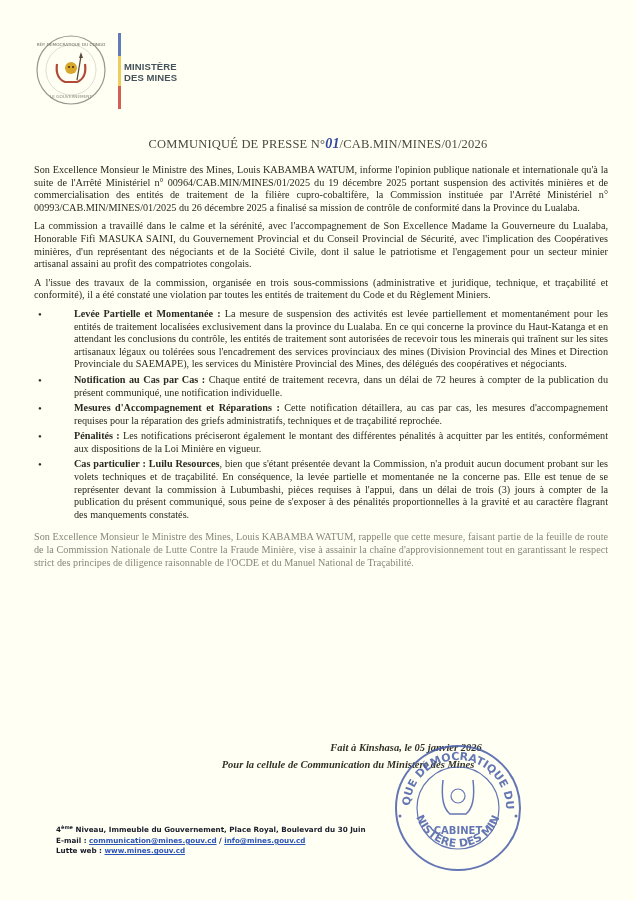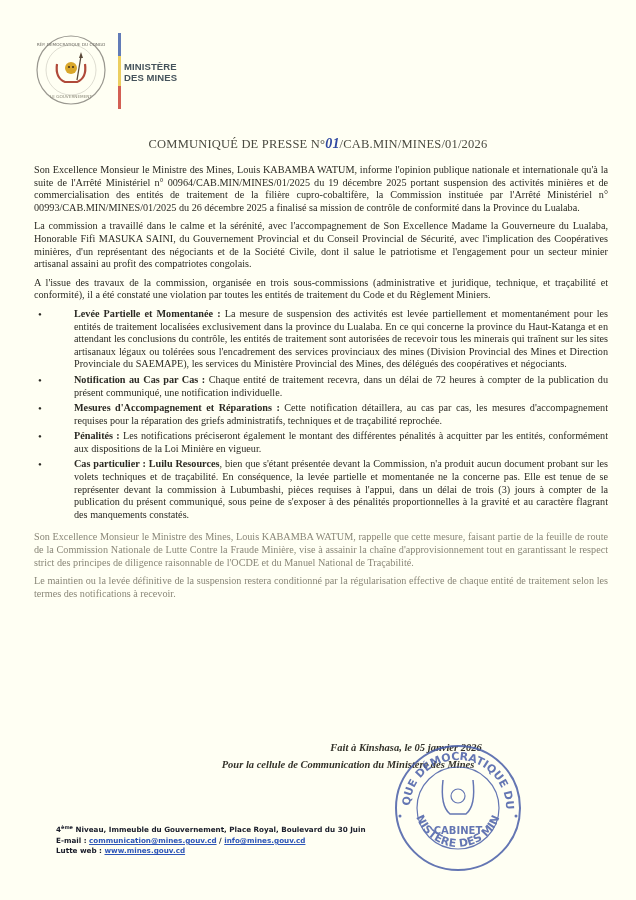--- a/index.html
+++ b/index.html
@@ -107,21 +107,20 @@
     <p>La commission a travaillé dans le calme et la sérénité, avec l'accompagnement de Son Excellence Madame la Gouverneure du Lualaba, Honorable Fifi MASUKA SAINI, du Gouvernement Provincial et du Conseil Provincial de Sécurité, avec l'implication des Coopératives minières, d'un représentant des négociants et de la Société Civile, dont il salue le patriotisme et l'engagement pour un secteur minier artisanal assaini au profit des compatriotes congolais.</p>
     <p>A l'issue des travaux de la commission, organisée en trois sous-commissions (administrative et juridique, technique, et traçabilité et conformité), il a été constaté une violation par toutes les entités de traitement du Code et du Règlement Miniers.</p>
     <ul>
       <li><span class="bullet">•</span><b>Levée Partielle et Momentanée :</b><span> La mesure de suspension des activités est levée partiellement et momentanément pour les entités de traitement localisées exclusivement dans la province du Lualaba. En ce qui concerne la province du Haut-Katanga et en attendant les conclusions du contrôle, les entités de traitement sont autorisées de recevoir tous les minerais qui traînent sur les sites artisanaux légaux ou tolérées sous l'encadrement des services provinciaux des mines (Division Provincial des Mines et Direction Provinciale du SAEMAPE), les services du Ministère Provincial des Mines, des délégués des coopératives et négociants.</span></li>
       <li><span class="bullet">•</span><b>Notification au Cas par Cas :</b><span> Chaque entité de traitement recevra, dans un délai de 72 heures à compter de la publication du présent communiqué, une notification individuelle.</span></li>
       <li><span class="bullet">•</span><b>Mesures d'Accompagnement et Réparations :</b><span> Cette notification détaillera, au cas par cas, les mesures d'accompagnement requises pour la réparation des griefs administratifs, techniques et de traçabilité reprochée.</span></li>
       <li><span class="bullet">•</span><b>Pénalités :</b><span> Les notifications préciseront également le montant des différentes pénalités à acquitter par les entités, conformément aux dispositions de la Loi Minière en vigueur.</span></li>
       <li><span class="bullet">•</span><b>Cas particulier : Luilu Resources</b><span>, bien que s'étant présentée devant la Commission, n'a produit aucun document probant sur les volets techniques et de traçabilité. En conséquence, la levée partielle et momentanée ne la concerne pas. Elle est tenue de se représenter devant la commission à Lubumbashi, pièces requises à l'appui, dans un délai de trois (3) jours à compter de la publication du présent communiqué, sous peine de s'exposer à des pénalités proportionnelles à la gravité et au caractère flagrant des manquements constatés.</span></li>
     </ul>
     <p class="faded" style="margin-top:10px;">Son Excellence Monsieur le Ministre des Mines, Louis KABAMBA WATUM, rappelle que cette mesure, faisant partie de la feuille de route de la Commission Nationale de Lutte Contre la Fraude Minière, vise à assainir la chaîne d'approvisionnement tout en garantissant le respect strict des principes de diligence raisonnable de l'OCDE et du Manuel National de Traçabilité.</p>
-    <p class="faded">Le maintien ou la levée définitive de la suspension restera conditionné par la régularisation effective de chaque entité de traitement selon les termes des notifications à recevoir.</p>
   </div>
 
   <div class="sign sign1">Fait à Kinshasa, le 05 janvier 2026</div>
   <div class="sign sign2">Pour la cellule de Communication du Ministère des Mines</div>
 
   <svg class="stamp" viewBox="0 0 140 140">
     <defs>
       <path id="arcTop" d="M22 70 A48 48 0 0 1 118 70"></path>
       <path id="arcBot" d="M28 78 A44 44 0 0 0 112 78"></path>
     </defs>

